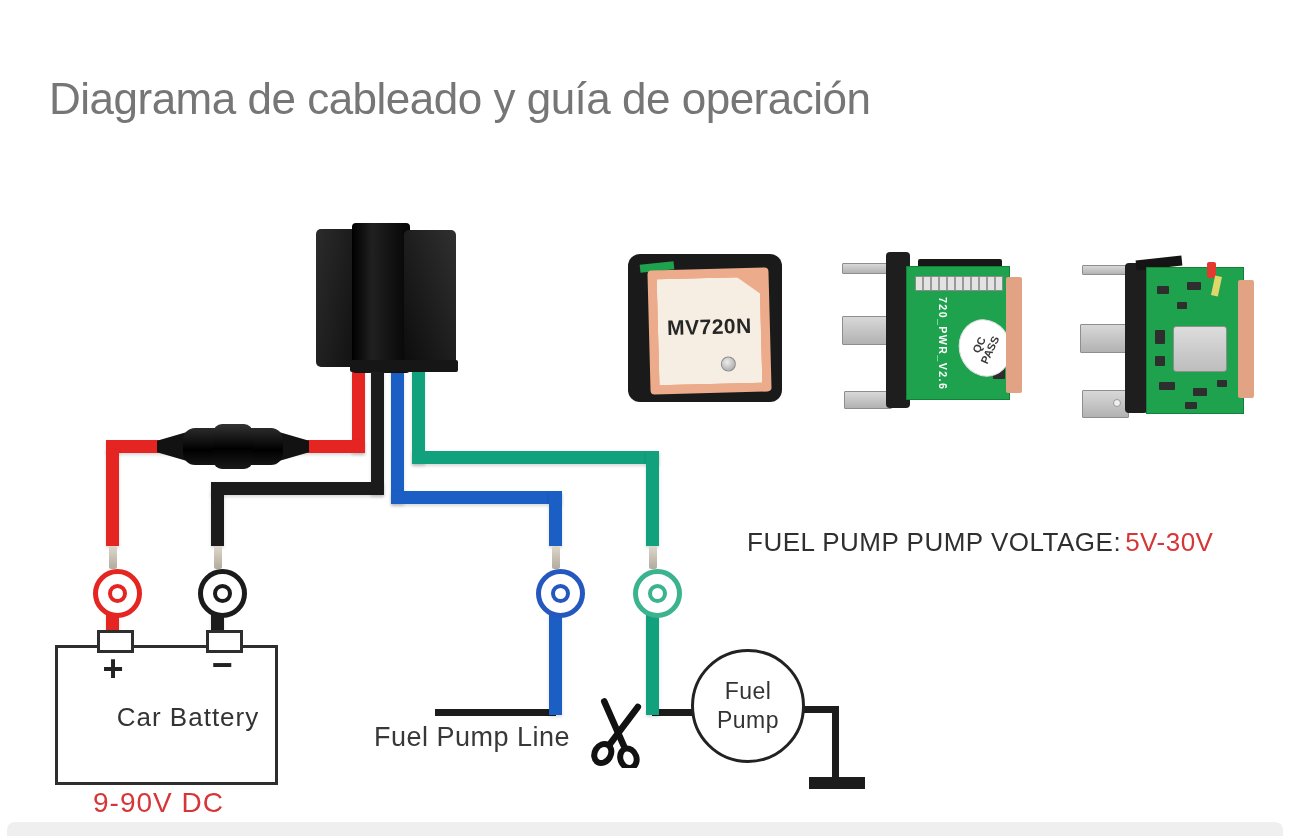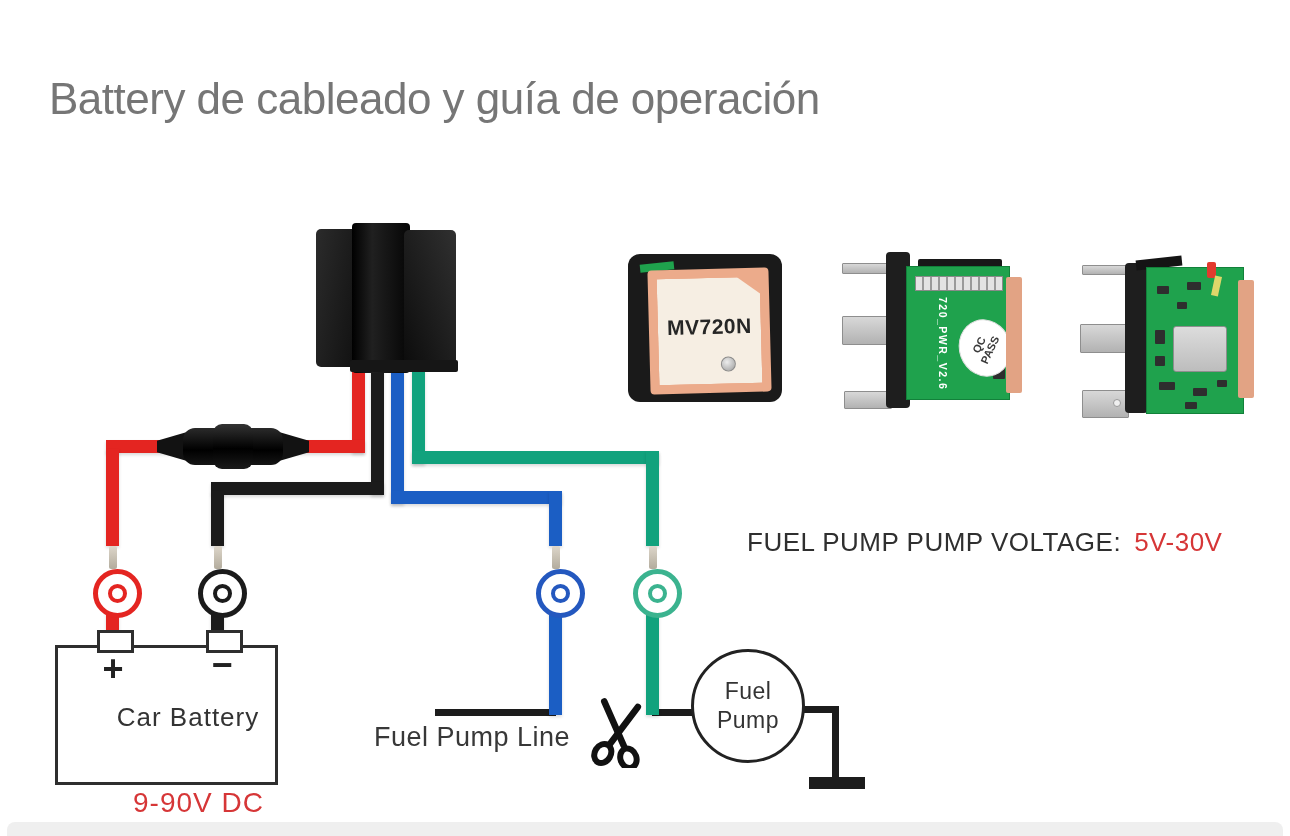--- a/index.html
+++ b/index.html
@@ -3,21 +3,21 @@
 <meta charset="utf-8">
 <style>
   html,body{margin:0;padding:0;background:#fff;}
   .stage{position:relative;width:1290px;height:836px;background:#ffffff;overflow:hidden;
          font-family:"Liberation Sans", sans-serif;}
   .abs{position:absolute;box-sizing:border-box;}
 
   
   .page-title{left:49px;top:74px;font-size:44px;letter-spacing:-0.5px;color:var(--title_gray,#767676);}
   .specs{left:747px;top:518px;font-size:26px;line-height:48px;letter-spacing:.5px;color:var(--label_dark,#2f2f2f);white-space:nowrap;}
-  .specs .val{color:var(--accent_red,#d63637);margin-left:13px;}
+  .specs .val{color:var(--accent_red,#d63637);margin-left:4px;}
   .fuel-line-label{left:374px;top:722px;font-size:27px;letter-spacing:.5px;color:#383838;white-space:nowrap;}
 
   
   .wire{position:absolute;box-shadow:0 2px 3px rgba(0,0,0,.15);}
   .red{background:var(--wire_red,#e42521);} .blk{background:var(--wire_black,#1b1b1b);}
   .blu{background:var(--wire_blue,#1b5ec4);} .grn{background:var(--wire_green,#11a27d);}
   .crimp{position:absolute;width:8px;height:23px;background:linear-gradient(#ddd6ca,#b3ac9d);border-radius:2px;z-index:4;}
   .ring{position:absolute;width:39px;height:39px;border-radius:50%;background:#fff;border:5px solid;z-index:4;
         display:flex;align-items:center;justify-content:center;}
   .ring::after{content:"";width:19px;height:19px;border-radius:50%;border:4px solid;border-color:inherit;background:#fff;box-sizing:border-box;}
@@ -26,21 +26,21 @@
   .relay-block{position:absolute;z-index:3;border-radius:5px;}
 
   
   .fuse{position:absolute;z-index:3;background:#121212;}
 
   
   .battery-box{left:55px;top:645px;width:223px;height:140px;background:#fff;border:3px solid var(--outline_dark,#2e2e2e);z-index:2;}
   .post{position:absolute;width:31px;height:17px;background:#fff;border:3px solid var(--outline_dark,#2e2e2e);z-index:3;}
   .terminal-sign{position:absolute;width:32px;text-align:center;font-size:36px;font-weight:600;color:#222;z-index:3;}
   .battery-label{left:55px;top:702px;width:266px;text-align:center;font-size:26px;letter-spacing:1px;color:#333;z-index:3;}
-  .battery-rating{left:93px;top:787px;font-size:28px;letter-spacing:1px;color:var(--accent_red,#d63637);z-index:3;white-space:nowrap;margin-left:40px;}
+  .battery-rating{left:93px;top:787px;font-size:28px;letter-spacing:1px;color:var(--accent_red,#d63637);z-index:3;white-space:nowrap;}
   .pump-circle{left:691px;top:649px;width:114px;height:114px;border:3px solid #222;border-radius:50%;background:#fff;z-index:3;
                display:flex;flex-direction:column;align-items:center;justify-content:center;font-size:23px;letter-spacing:.5px;color:#333;line-height:1.25;}
   .gline{position:absolute;background:#1c1c1c;z-index:1;}
 
   
   .photo{position:absolute;z-index:2;}
   .prong{position:absolute;background:linear-gradient(#d8d8d8,#b2b2b2);border:1px solid #8e8e8e;border-radius:1px;}
   .framebar{position:absolute;background:#1e1e1e;border-radius:4px;}
   .pcb{position:absolute;background:var(--pcb_green,#1fa24d);border:1px solid #12813a;}
   .peachstrip{position:absolute;background:var(--peach,#e2a384);border-radius:2px;}
@@ -57,21 +57,21 @@
               background:radial-gradient(circle at 40% 35%,#ededed,#9c9c9c);border:1px solid #8a8a8a;}
   .sim{position:absolute;background:linear-gradient(#dcdcdc,#bdbdbd);border:1px solid #8e8e8e;border-radius:3px;}
 
   .bottom-strip{left:7px;top:822px;width:1276px;height:14px;background:var(--bottom_strip,#efefef);border-radius:8px 8px 0 0;}
 </style>
 </head>
 <body>
 
 <div class="stage">
 
-  <div class="abs page-title">Battery de cableado y guía de operación</div>
+  <div class="abs page-title">Diagrama de cableado y guía de operación</div>
 
   <div>
     <div class="relay-block" style="left:316px;top:229px;width:42px;height:138px;background:linear-gradient(100deg,#2b2b2b,#101010);"></div>
     <div class="relay-block" style="left:352px;top:223px;width:58px;height:150px;background:linear-gradient(90deg,#000 0%,#202020 35%,#050505 100%);border-radius:4px;"></div>
     <div class="relay-block" style="left:404px;top:230px;width:52px;height:136px;background:linear-gradient(250deg,#303030,#0c0c0c);"></div>
     <div class="abs" style="left:350px;top:360px;width:108px;height:12px;background:#161616;z-index:3;border-radius:2px;"></div>
   </div>
 
   <div class="wire red" style="left:352px;top:362px;width:13px;height:91px;z-index:2;"></div>
   <div class="wire red" style="left:106px;top:440px;width:259px;height:13px;z-index:2;"></div>

